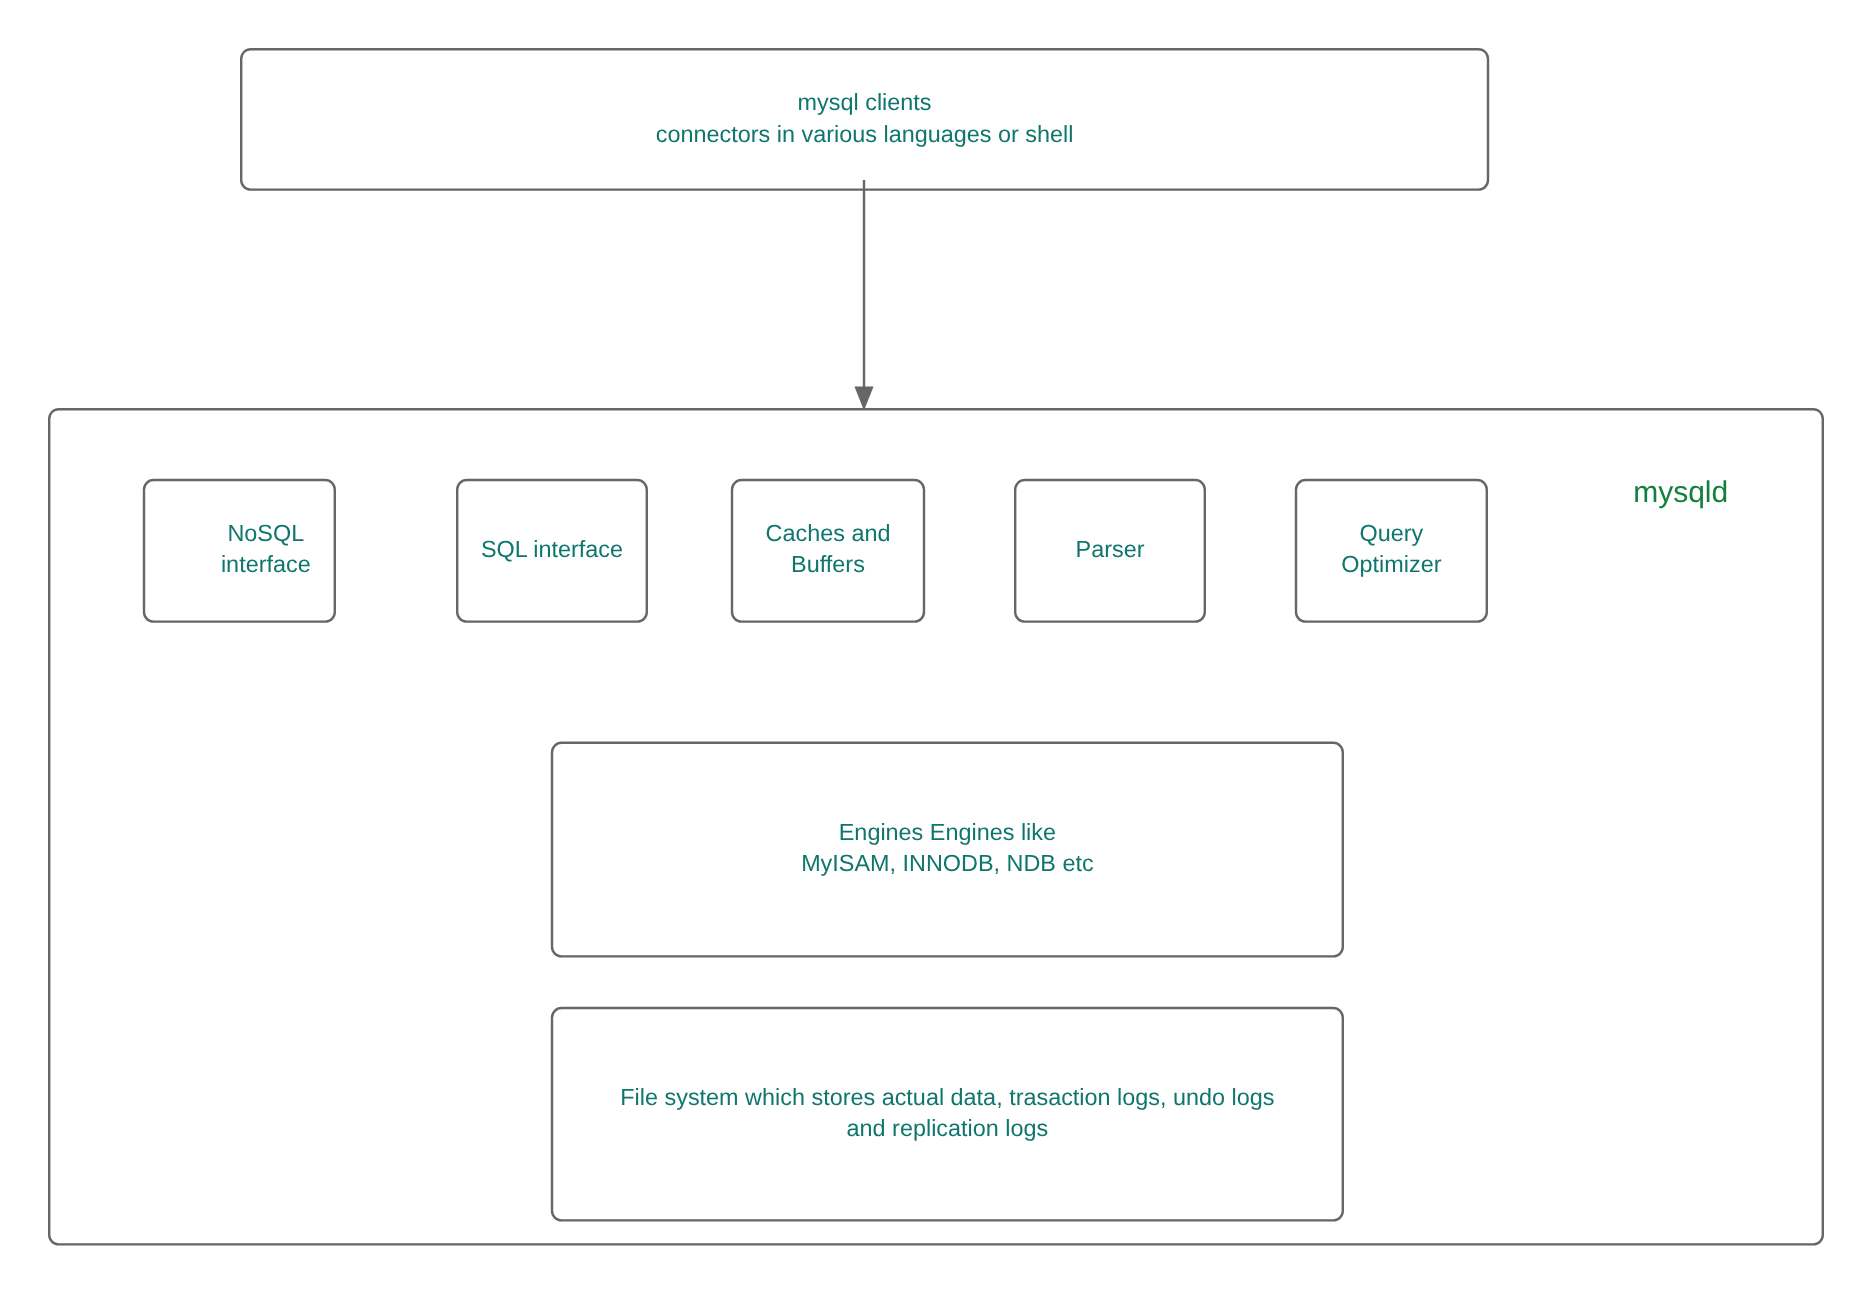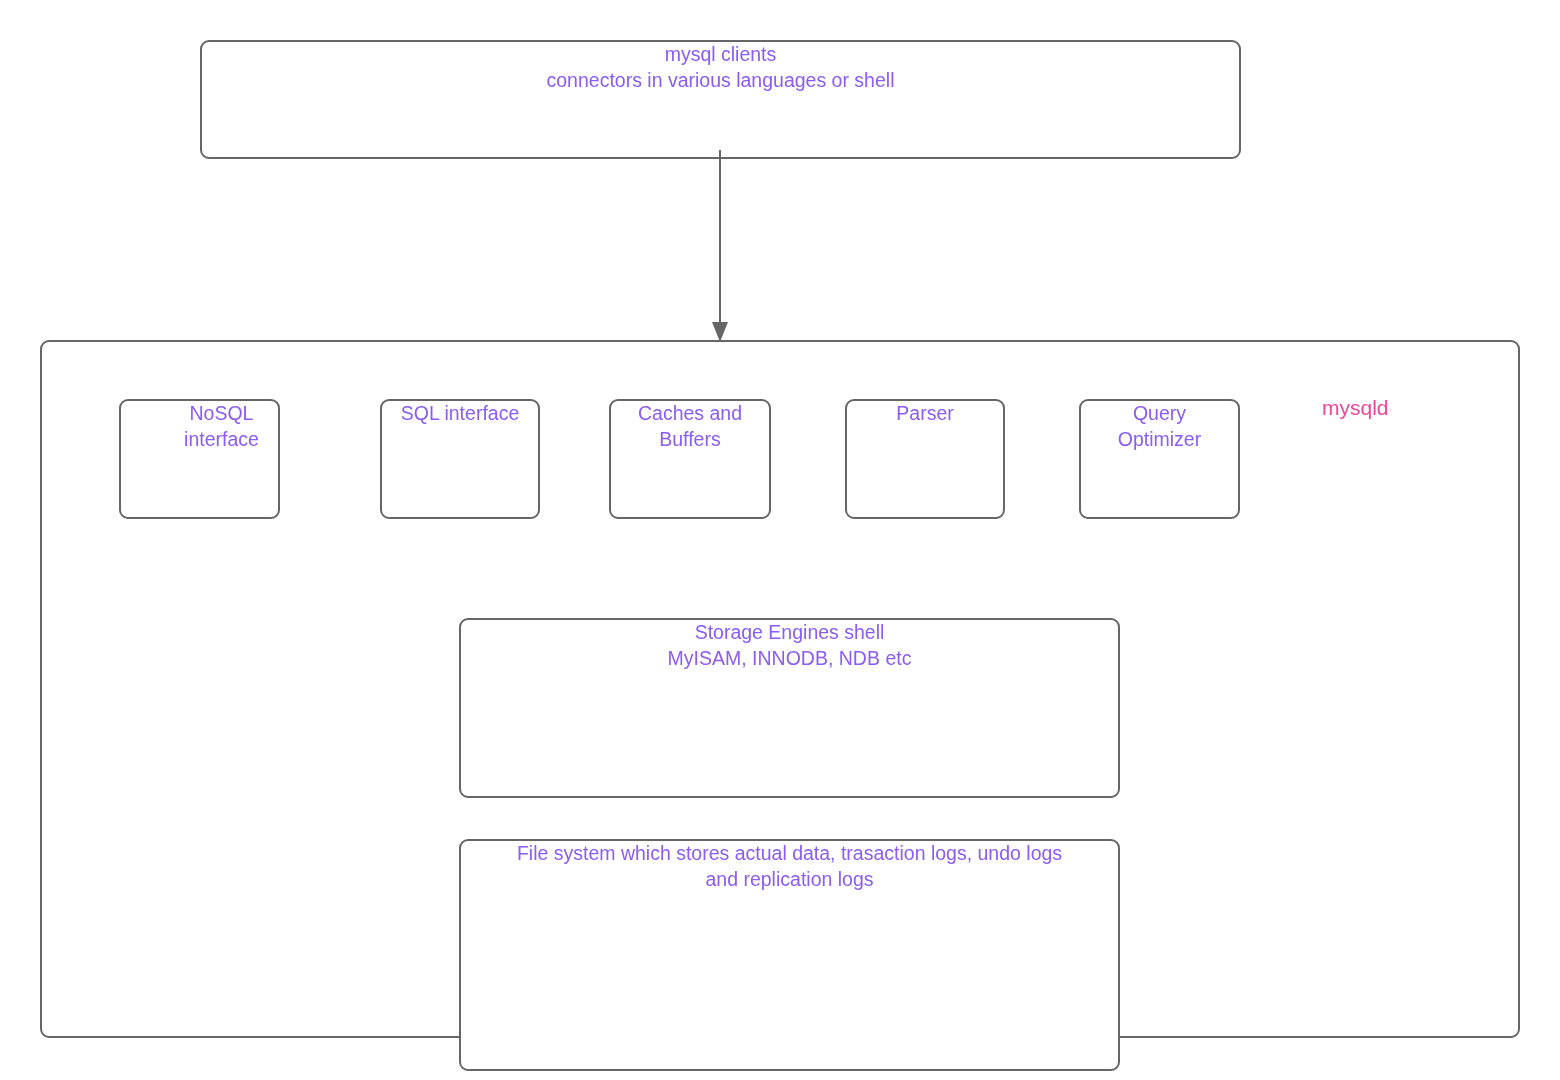--- a/index.html
+++ b/index.html
@@ -21,25 +21,25 @@
   }
 
   
   .node {
     position: absolute;
     box-sizing: border-box;
     border: 2px solid #666666;
     border-radius: 9px;
     background: #ffffff;
     display: flex;
-    align-items: flex-start;
+    align-items: center;
     justify-content: center;
     text-align: center;
     line-height: 1.32;
-    color: #8b5cf6;
+    color: #0f766e;
   }
   .node .label {
     white-space: pre-line;
     padding: 0 8px;
   }
 
   
   .clients-box {
     left: 200px;
     top: 40px;
@@ -52,24 +52,24 @@
     left: 40px;
     top: 340px;
     width: 1480px;
     height: 698px;
     border-radius: 9px;
     display: block;
   }
 
   .mysqld-caption {
     position: absolute;
-    left: 1322px;
+    left: 1361px;
     top: 396px;
-    font-size: 21px;
-    color: #ec4899;
+    font-size: 25px;
+    color: #15803d;
     white-space: nowrap;
   }
 
   .comp-box {
     top: 399px;
     height: 120px;
     font-size: 19.5px;
   }
   .comp-nosql      { left: 119px;  width: 161px; padding-left: 44px; }
   .comp-sql        { left: 380px;  width: 160px; }
@@ -82,21 +82,21 @@
     top: 618px;
     width: 661px;
     height: 180px;
     font-size: 19.5px;
   }
 
   .filesystem-box {
     left: 459px;
     top: 839px;
     width: 661px;
-    height: 232px;
+    height: 179px;
     font-size: 19.5px;
   }
 
   
   .connector {
     position: absolute;
     left: 690px;
     top: 150px;
     width: 60px;
     height: 200px;
@@ -140,21 +140,21 @@
   <div class="node comp-box comp-parser">
     <span class="label">Parser</span>
   </div>
 
   <div class="node comp-box comp-optimizer">
     <span class="label">Query
 Optimizer</span>
   </div>
 
   <div class="node storage-box">
-    <span class="label">Storage Engines shell
+    <span class="label">Engines Engines like
 MyISAM, INNODB, NDB etc</span>
   </div>
 
   <div class="node filesystem-box">
     <span class="label">File system which stores actual data, trasaction logs, undo logs
 and replication logs</span>
   </div>
 
 </div>
 

